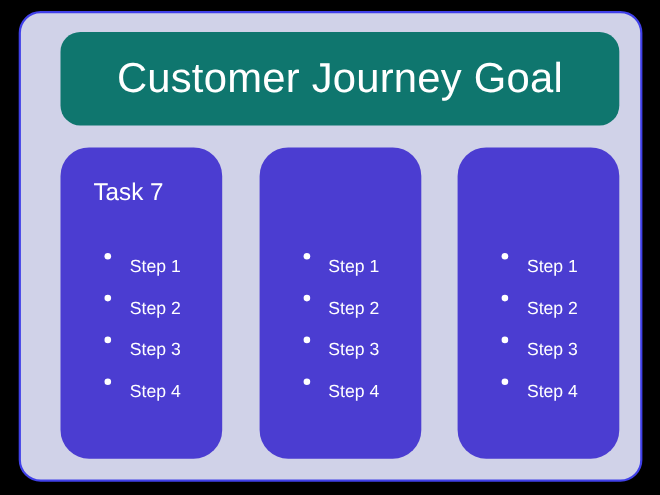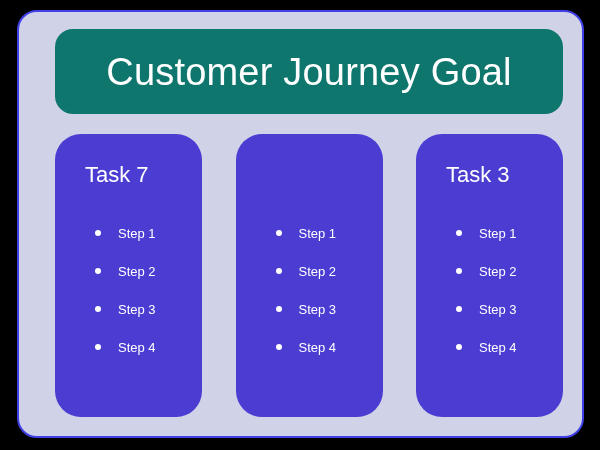--- a/index.html
+++ b/index.html
@@ -99,24 +99,24 @@
     width: 100%;
     margin: 0;
     padding: 0;
     list-style: none;
   }
 
   .step-item {
     position: relative;
     height: 38px;
     display: flex;
-    align-items: center;
+    align-items: flex-end;
     padding-left: 40px;
     color: #ffffff;
-    font-size: 13px;
+    font-size: 16px;
     font-weight: 400;
     white-space: nowrap;
   }
 
   .step-bullet {
     position: absolute;
     left: 40px;
     top: 50%;
     width: 6px;
     height: 6px;
@@ -179,21 +179,20 @@
             <span class="step-text">Step 3</span>
           </li>
           <li class="step-item">
             <span class="step-bullet"></span>
             <span class="step-text">Step 4</span>
           </li>
         </ul>
       </div>
 
       <div class="task-card">
-        <div class="task-label">Task 3</div>
         <ul class="step-list">
           <li class="step-item">
             <span class="step-bullet"></span>
             <span class="step-text">Step 1</span>
           </li>
           <li class="step-item">
             <span class="step-bullet"></span>
             <span class="step-text">Step 2</span>
           </li>
           <li class="step-item">

